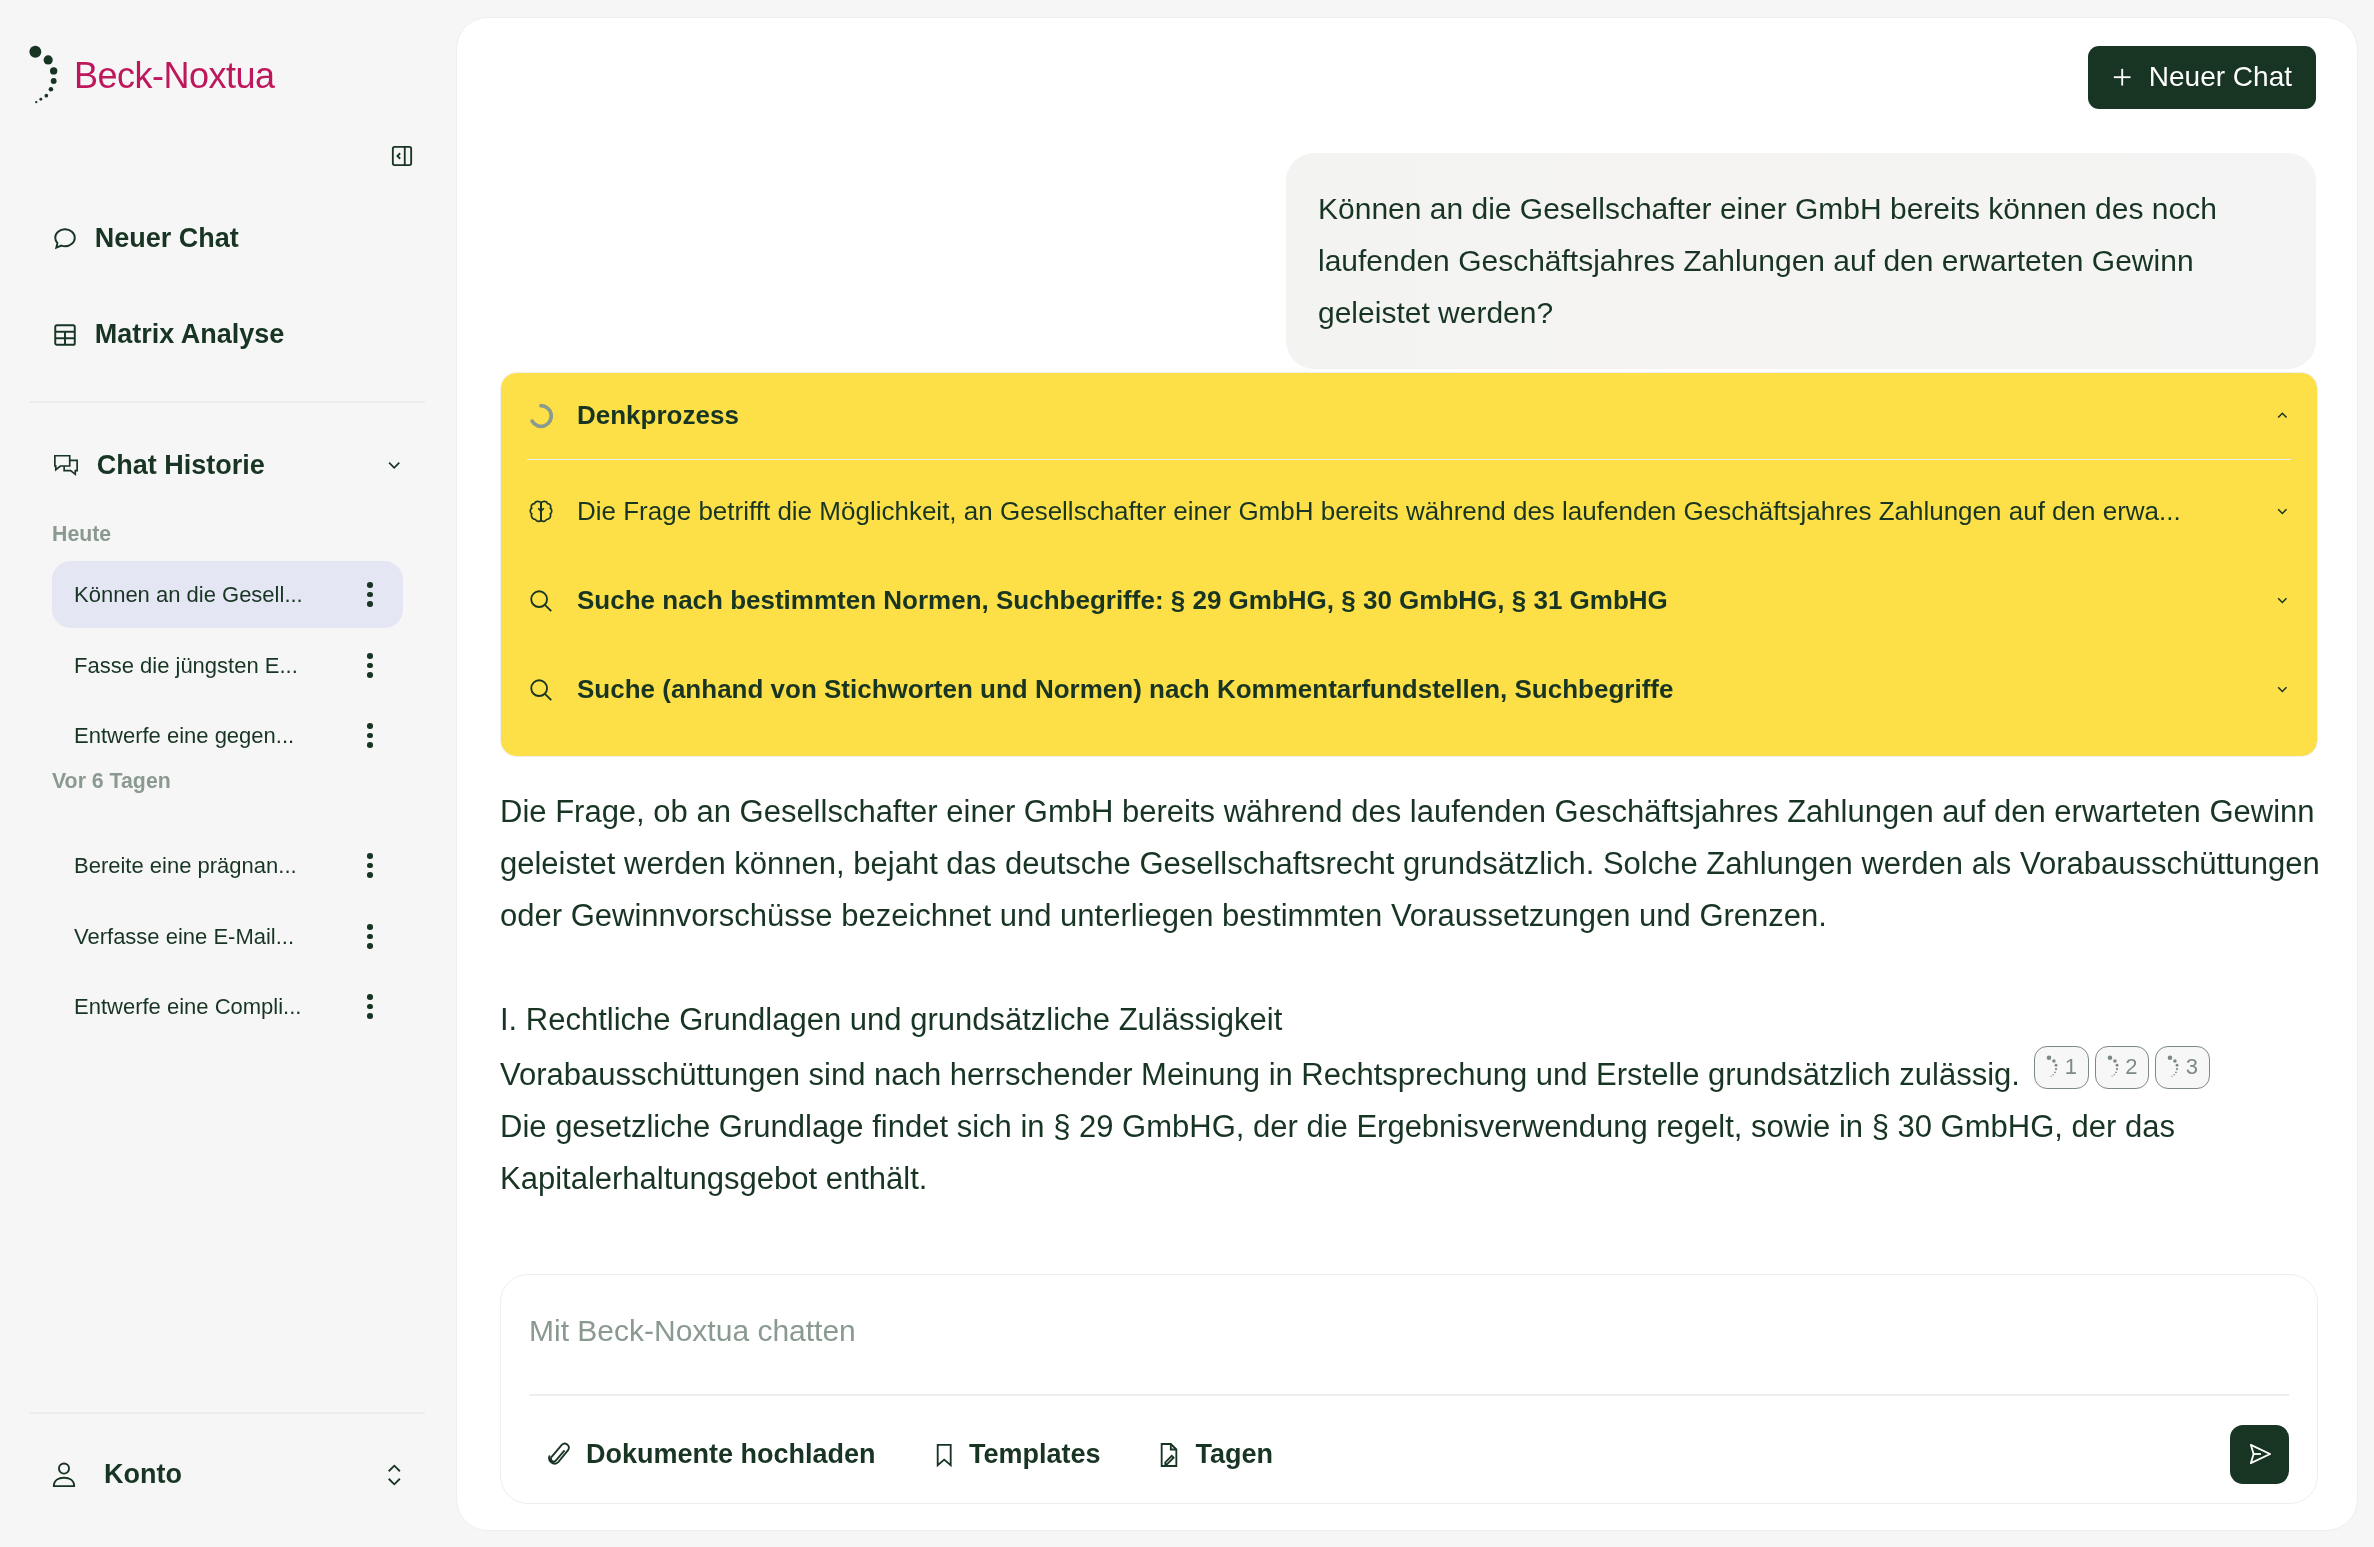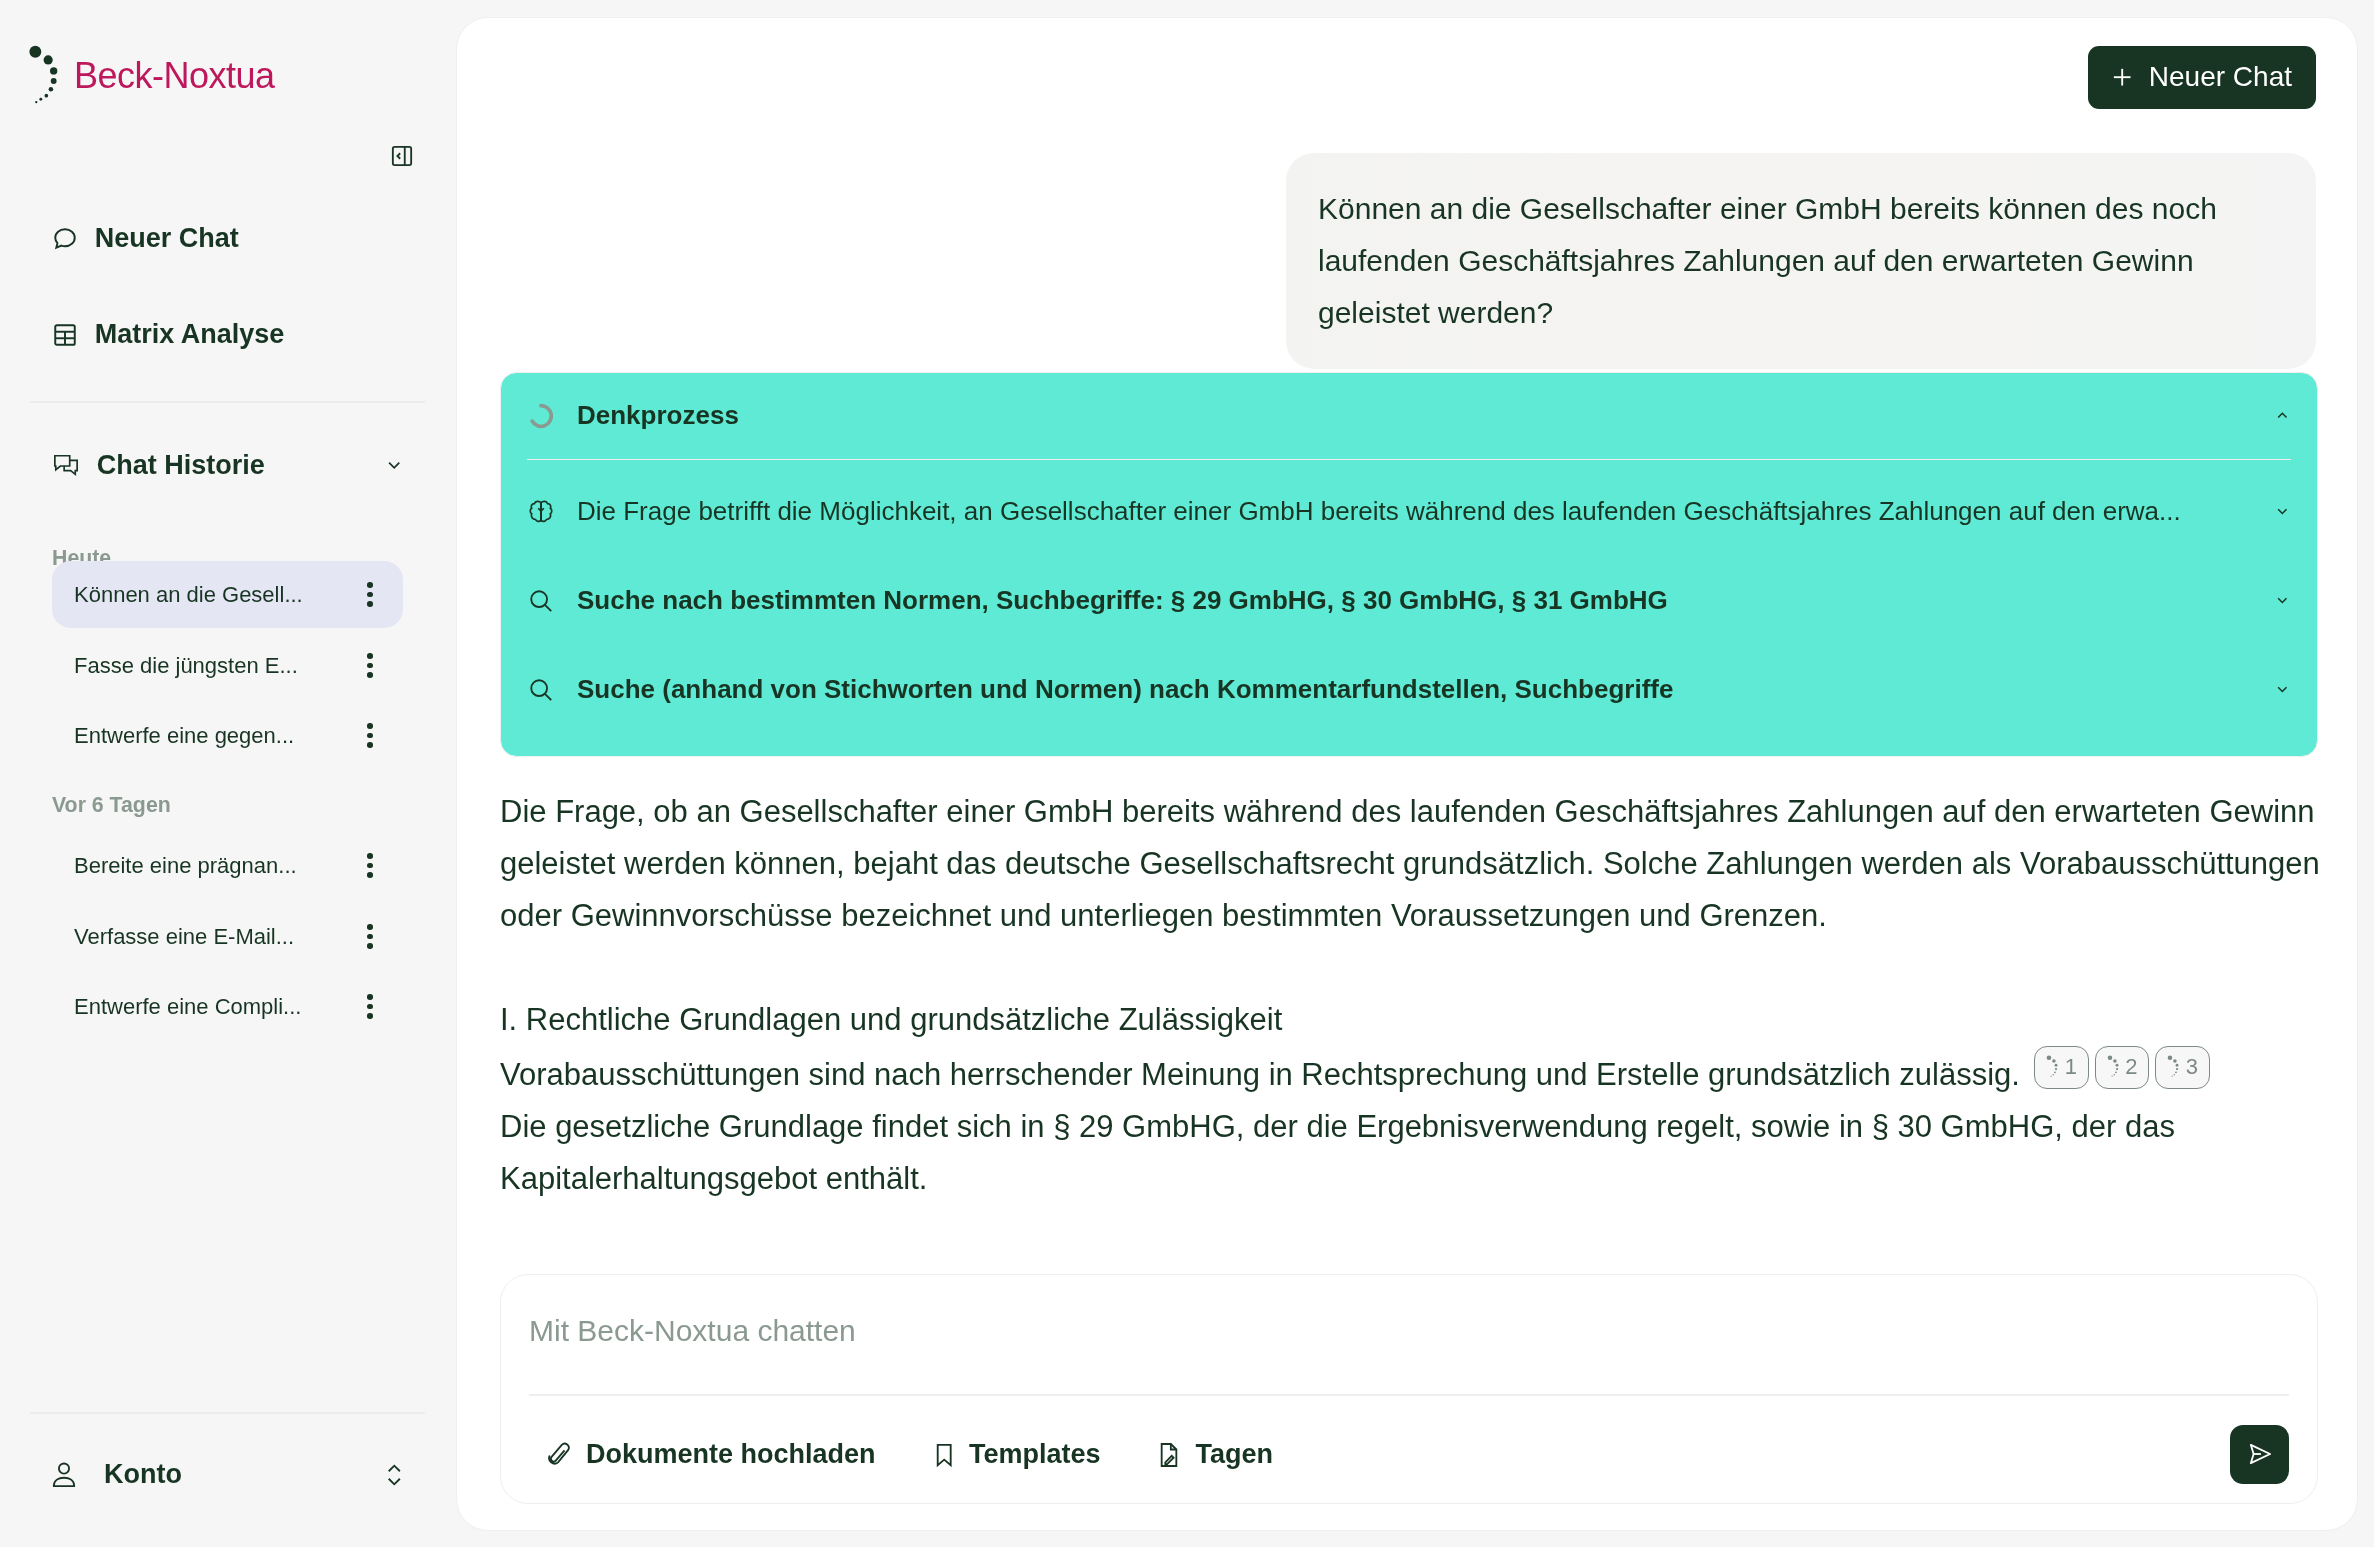--- a/index.html
+++ b/index.html
@@ -30,21 +30,21 @@
   .nav-item svg { width: 26px; height: 26px; }
   .divider {
     position: absolute; left: 30px; width: 395px; height: 1.9px; background: #ececec;
   }
   .history-header {
     position: absolute; left: 52px; top: 447px; width: 352px; height: 37px;
     display: flex; align-items: center; justify-content: space-between; cursor: pointer;
   }
   .history-header .lbl { display: flex; align-items: center; gap: 16.7px; font-size: 27px; font-weight: 700; }
   .group-label {
-    position: absolute; left: 52px; font-size: 21.3px; font-weight: 700; color: #8a9a90; margin-top: 24px;
+    position: absolute; left: 52px; font-size: 21.3px; font-weight: 700; color: #8a9a90;
   }
   .hist-item {
     position: absolute; left: 52px; width: 351px; height: 67px;
     display: flex; align-items: center; justify-content: space-between;
     padding: 0 22px; border-radius: 18.6px; font-size: 22px; color: #183524; cursor: pointer;
   }
   .hist-item.active { background: #e5e6f3; }
   .hist-item .t { white-space: nowrap; overflow: hidden; text-overflow: ellipsis; width: 269px; }
   .kebab { width: 22px; height: 28px; display: flex; flex-direction: column; align-items: center; justify-content: space-between; padding: 1.9px 0; }
   .kebab i { display: block; width: 5.6px; height: 5.6px; border-radius: 50%; background: #183524; }
@@ -63,21 +63,21 @@
     background: #183524; color: #fff; border-radius: 11px;
     display: flex; align-items: center; gap: 16.7px; font-size: 28px; font-weight: 500; cursor: pointer;
   }
   .user-bubble {
     position: absolute; right: 41px; top: 135px; width: 1030px; padding: 30px 32px;
     background: linear-gradient(90deg, #f3f3f1 0%, #f5f4f2 40%, #f4f4f4 100%);
     border-radius: 28px; font-size: 30px; line-height: 52px; color: #183524;
   }
   .think-card {
     position: absolute; left: 43px; top: 354px; width: 1818px; height: 385px;
-    border: 1.9px solid #efefef; border-radius: 16.7px; background: #5eead4;
+    border: 1.9px solid #efefef; border-radius: 16.7px; background: #fde047;
   }
   .think-head {
     position: absolute; left: 26px; right: 26px; top: 0; height: 87px;
     display: flex; align-items: center; justify-content: space-between;
     border-bottom: 1.9px solid #eeeeee; cursor: pointer;
   }
   .think-head .lbl { display: flex; align-items: center; gap: 22px; font-size: 26px; font-weight: 700; }
   .think-row {
     position: absolute; left: 26px; right: 26px; height: 56px;
     display: flex; align-items: center; justify-content: space-between; cursor: pointer;

